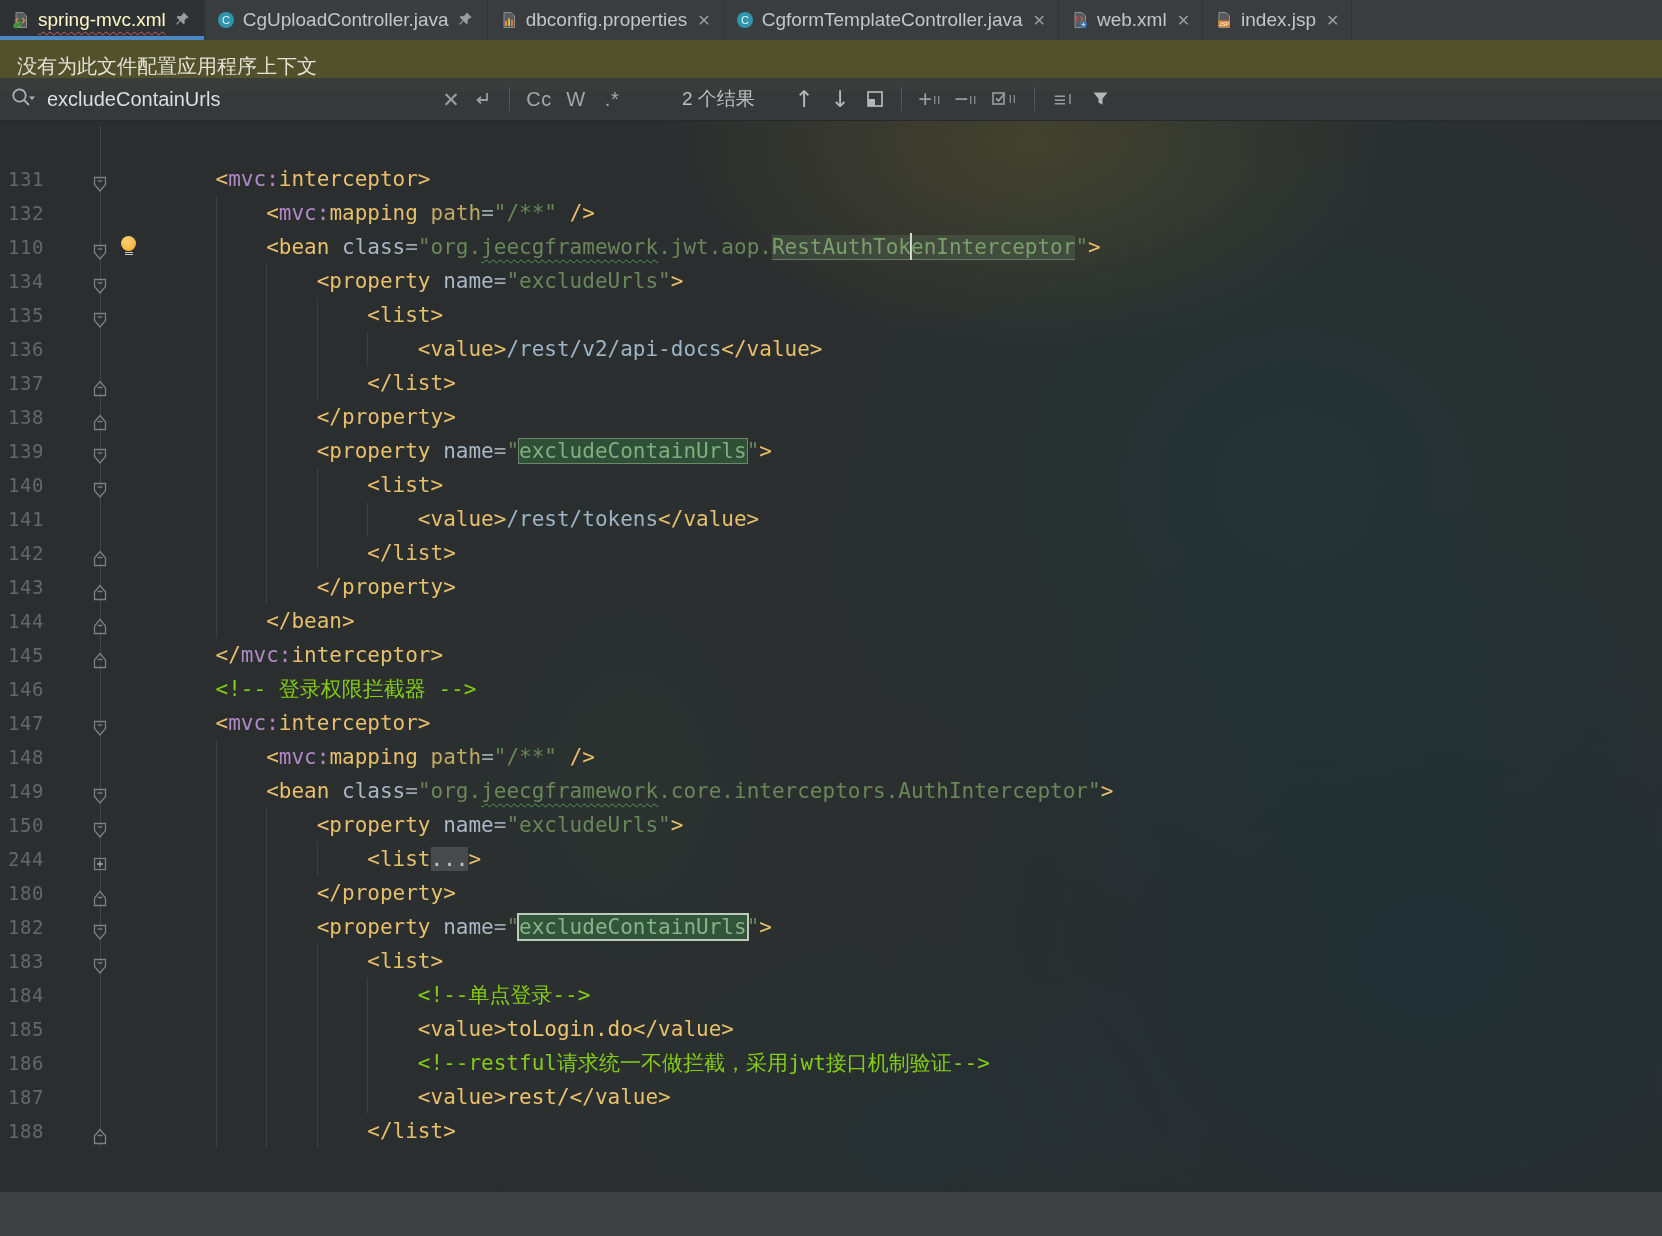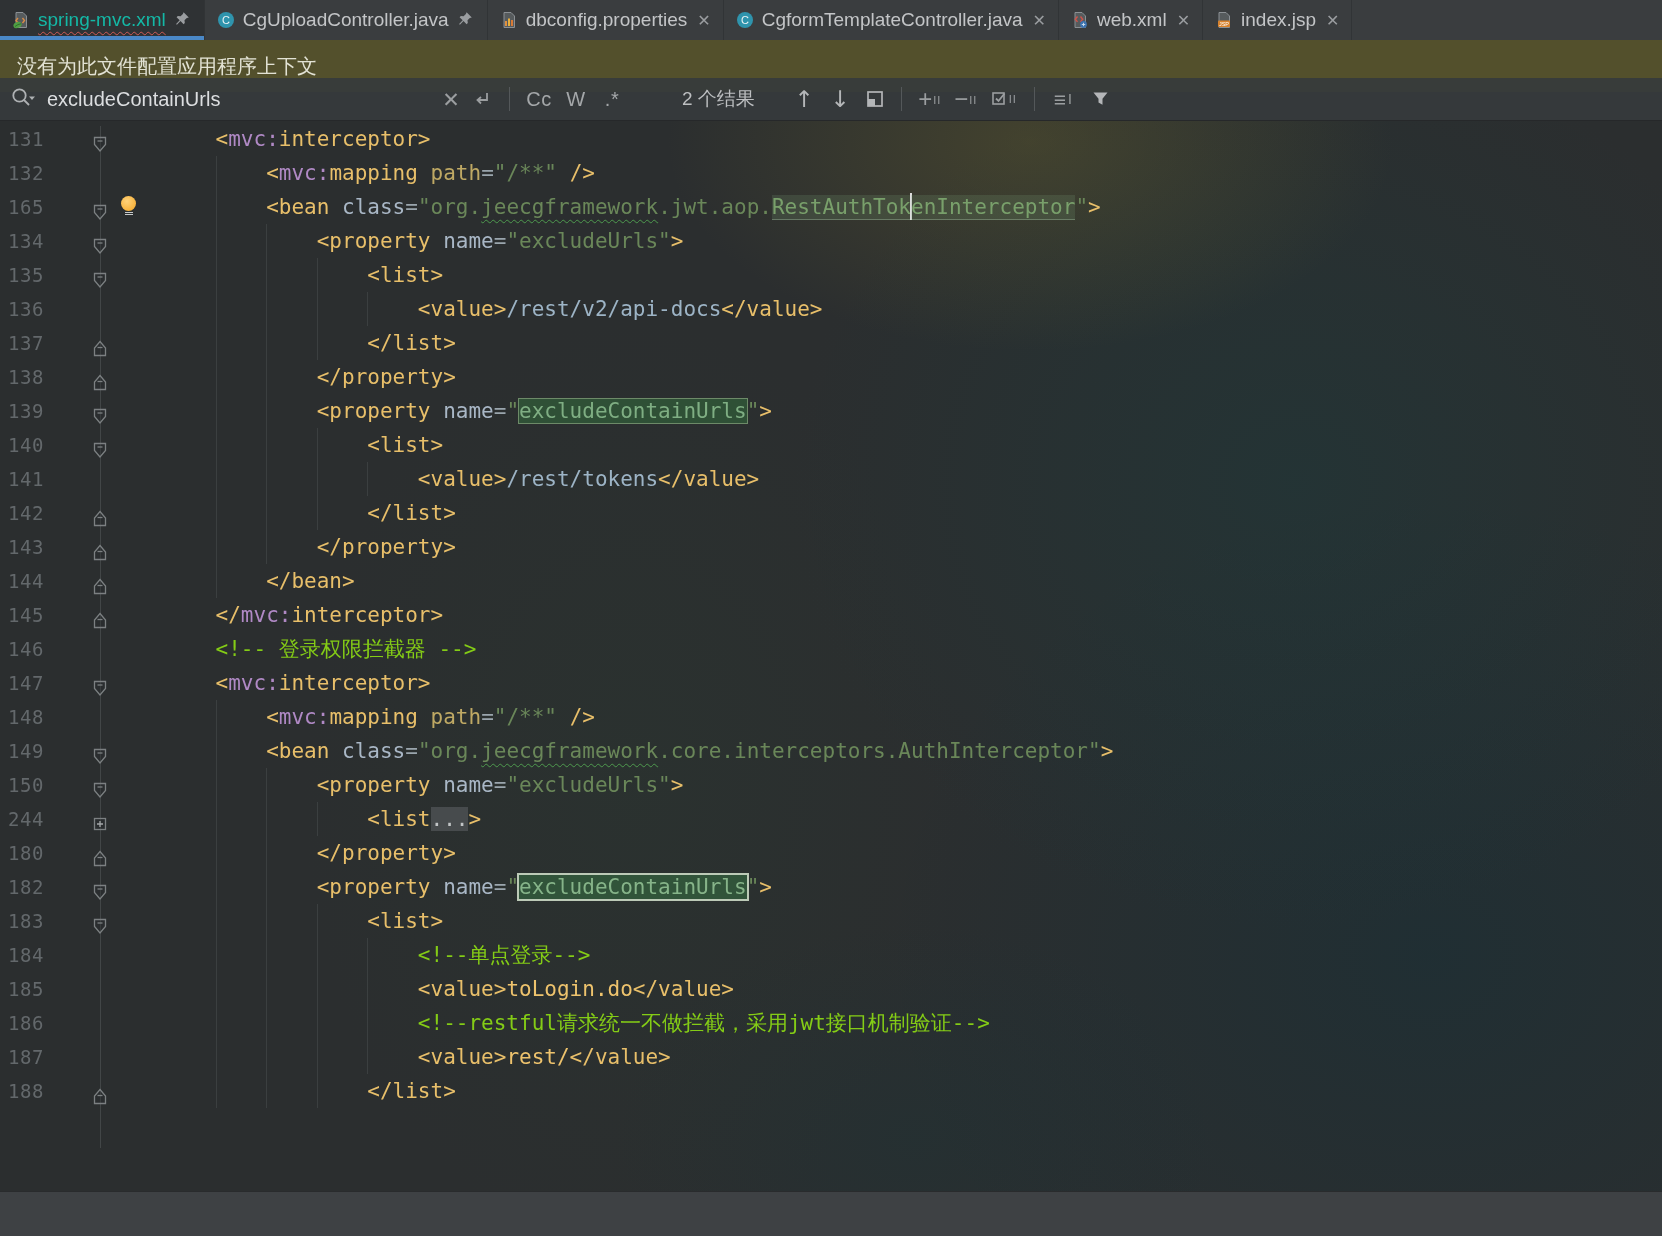--- a/index.html
+++ b/index.html
@@ -12,21 +12,21 @@
     radial-gradient(ellipse 700px 620px at 78% 34%, rgba(22,62,64,0.35), transparent 72%),
     radial-gradient(ellipse 760px 640px at 86% 78%, rgba(16,48,58,0.40), transparent 72%),
     radial-gradient(ellipse 460px 650px at 38% 62%, rgba(40,62,48,0.22), transparent 72%),
     radial-gradient(ellipse 420px 300px at 55% 95%, rgba(24,52,56,0.30), transparent 72%),
     #2b2e2f;}
 
   
   .tabbar{position:absolute;top:0;left:0;right:0;height:40px;background:#3a3d3f;display:flex;align-items:stretch;z-index:5;}
   .tab{display:flex;align-items:center;gap:8px;padding:0 12px;font-size:19px;color:#c3c5c7;
        border-right:1px solid #313436;position:relative;cursor:default;}
-  .tab.active{background:#2f3234;color:#14b8a6;}
+  .tab.active{background:#2f3234;color:#fef9c3;}
   .tab.active::after{content:"";position:absolute;left:0;right:0;bottom:0;height:4px;background:#4a88c7;}
   .tab .lbl{white-space:nowrap;}
   .tab .lbl.err{text-decoration:underline;text-decoration-style:wavy;text-decoration-color:#cf5b56;text-decoration-thickness:1px;text-underline-offset:5px;}
   .tab .close{color:#9a9da0;font-size:16px;margin-left:2px;}
   .ticon{width:18px;height:18px;position:relative;display:inline-block;flex:none;}
   .ticon svg{position:absolute;inset:0;}
 
   
   .notif{position:absolute;top:40px;left:0;right:0;height:52px;background:rgba(88,84,44,0.90);
          display:flex;align-items:center;padding:0 17px;font-size:20px;color:#e2e2d4;z-index:4;}
@@ -40,21 +40,21 @@
   .sb-ic{flex:none;display:flex;align-items:center;justify-content:center;color:#9b9ea0;font-size:21px;line-height:1;}
   .sb-div{flex:none;width:1px;height:24px;background:#54585a;margin:0 10px;}
   .sb-toggle{font-size:20px;color:#a4a7a9;letter-spacing:0.5px;}
   .results{font-size:19px;color:#bdbfc1;white-space:nowrap;}
   .subII{font-size:11px;color:#9b9ea0;margin-left:1px;letter-spacing:1px;align-self:flex-end;line-height:1.9;}
   .arrowglyph{font-size:23px;color:#b4b6b8;font-family:"DejaVu Sans",sans-serif;}
 
   
   .editor{position:absolute;top:120px;left:0;right:0;bottom:44px;z-index:1;}
   .foldline{position:absolute;left:100px;top:6px;width:1px;height:1022px;background:rgba(200,206,210,0.15);}
-  .lines{position:relative;padding-top:2px;}
+  .lines{position:relative;padding-top:2px;margin-top:40px;}
   .cline{height:34px;position:relative;font-family:"DejaVu Sans Mono",monospace;font-size:21px;line-height:34px;white-space:pre;}
   .ln{position:absolute;left:8px;top:0;color:#63686b;font-size:19px;letter-spacing:0.5px;}
   .fmark{position:absolute;left:92px;top:8px;width:16px;height:19px;}
   .bulb{position:absolute;left:121px;top:6px;width:15px;height:15px;border-radius:50%;
         background:radial-gradient(circle at 40% 35%, #ffd27a, #f5a623);}
   .bulb::after{content:"";position:absolute;left:3.5px;bottom:-5px;width:8px;height:4px;
         background:repeating-linear-gradient(#c7cacb 0 1px, transparent 1px 2px);}
   .txt{position:absolute;left:165px;top:0;right:0;}
   .g{position:absolute;top:0;bottom:0;width:1px;background:rgba(205,212,216,0.10);}
 
@@ -222,21 +222,21 @@
 </div>
 
 <div class="editor">
   <div class="foldline"></div>
   <div class="lines" id="lines">
       <div class="cline"><span class="ln">131</span><span class="fmark"><svg width="16" height="19" viewBox="0 0 16 19">
             <path d="M2.5 2.5 h11 v7 L8 16 2.5 9.5 Z" fill="rgba(43,46,47,0.4)" stroke="#7c8082" stroke-width="1.3"></path>
             <path d="M5.5 6 h5" stroke="#7c8082" stroke-width="1.3"></path>
           </svg></span><span class="txt" style="padding-left: 4ch;"><span class="tk-tag">&lt;</span><span class="tk-ns">mvc:</span><span class="tk-tag">interceptor&gt;</span></span></div>
       <div class="cline"><span class="ln">132</span><span class="txt" style="padding-left: 8ch;"><span class="g" style="left: 4ch;"></span><span class="tk-tag">&lt;</span><span class="tk-ns">mvc:</span><span class="tk-tag">mapping</span><span class=""> </span><span class="tk-attrp">path</span><span class="tk-op">=</span><span class="tk-str">"/**"</span><span class=""> </span><span class="tk-tag">/&gt;</span></span></div>
-      <div class="cline"><span class="ln">165</span><span class="fmark"><svg width="16" height="19" viewBox="0 0 16 19">
+      <div class="cline"><span class="ln">110</span><span class="fmark"><svg width="16" height="19" viewBox="0 0 16 19">
             <path d="M2.5 2.5 h11 v7 L8 16 2.5 9.5 Z" fill="rgba(43,46,47,0.4)" stroke="#7c8082" stroke-width="1.3"></path>
             <path d="M5.5 6 h5" stroke="#7c8082" stroke-width="1.3"></path>
           </svg></span><span class="bulb"></span><span class="txt" style="padding-left: 8ch;"><span class="g" style="left: 4ch;"></span><span class="tk-tag">&lt;bean</span><span class=""> </span><span class="tk-attr">class</span><span class="tk-op">=</span><span class="tk-str">"org.</span><span class="tk-str tk-wavy">jeecgframework</span><span class="tk-str">.jwt.aop.</span><span class="tk-str tk-hl">RestAuthTok</span><span class="caret"></span><span class="tk-str tk-hl">enInterceptor</span><span class="tk-str">"</span><span class="tk-tag">&gt;</span></span></div>
       <div class="cline"><span class="ln">134</span><span class="fmark"><svg width="16" height="19" viewBox="0 0 16 19">
             <path d="M2.5 2.5 h11 v7 L8 16 2.5 9.5 Z" fill="rgba(43,46,47,0.4)" stroke="#7c8082" stroke-width="1.3"></path>
             <path d="M5.5 6 h5" stroke="#7c8082" stroke-width="1.3"></path>
           </svg></span><span class="txt" style="padding-left: 12ch;"><span class="g" style="left: 4ch;"></span><span class="g" style="left: 8ch;"></span><span class="tk-tag">&lt;property</span><span class=""> </span><span class="tk-attr">name</span><span class="tk-op">=</span><span class="tk-str">"excludeUrls"</span><span class="tk-tag">&gt;</span></span></div>
       <div class="cline"><span class="ln">135</span><span class="fmark"><svg width="16" height="19" viewBox="0 0 16 19">
             <path d="M2.5 2.5 h11 v7 L8 16 2.5 9.5 Z" fill="rgba(43,46,47,0.4)" stroke="#7c8082" stroke-width="1.3"></path>
             <path d="M5.5 6 h5" stroke="#7c8082" stroke-width="1.3"></path>

